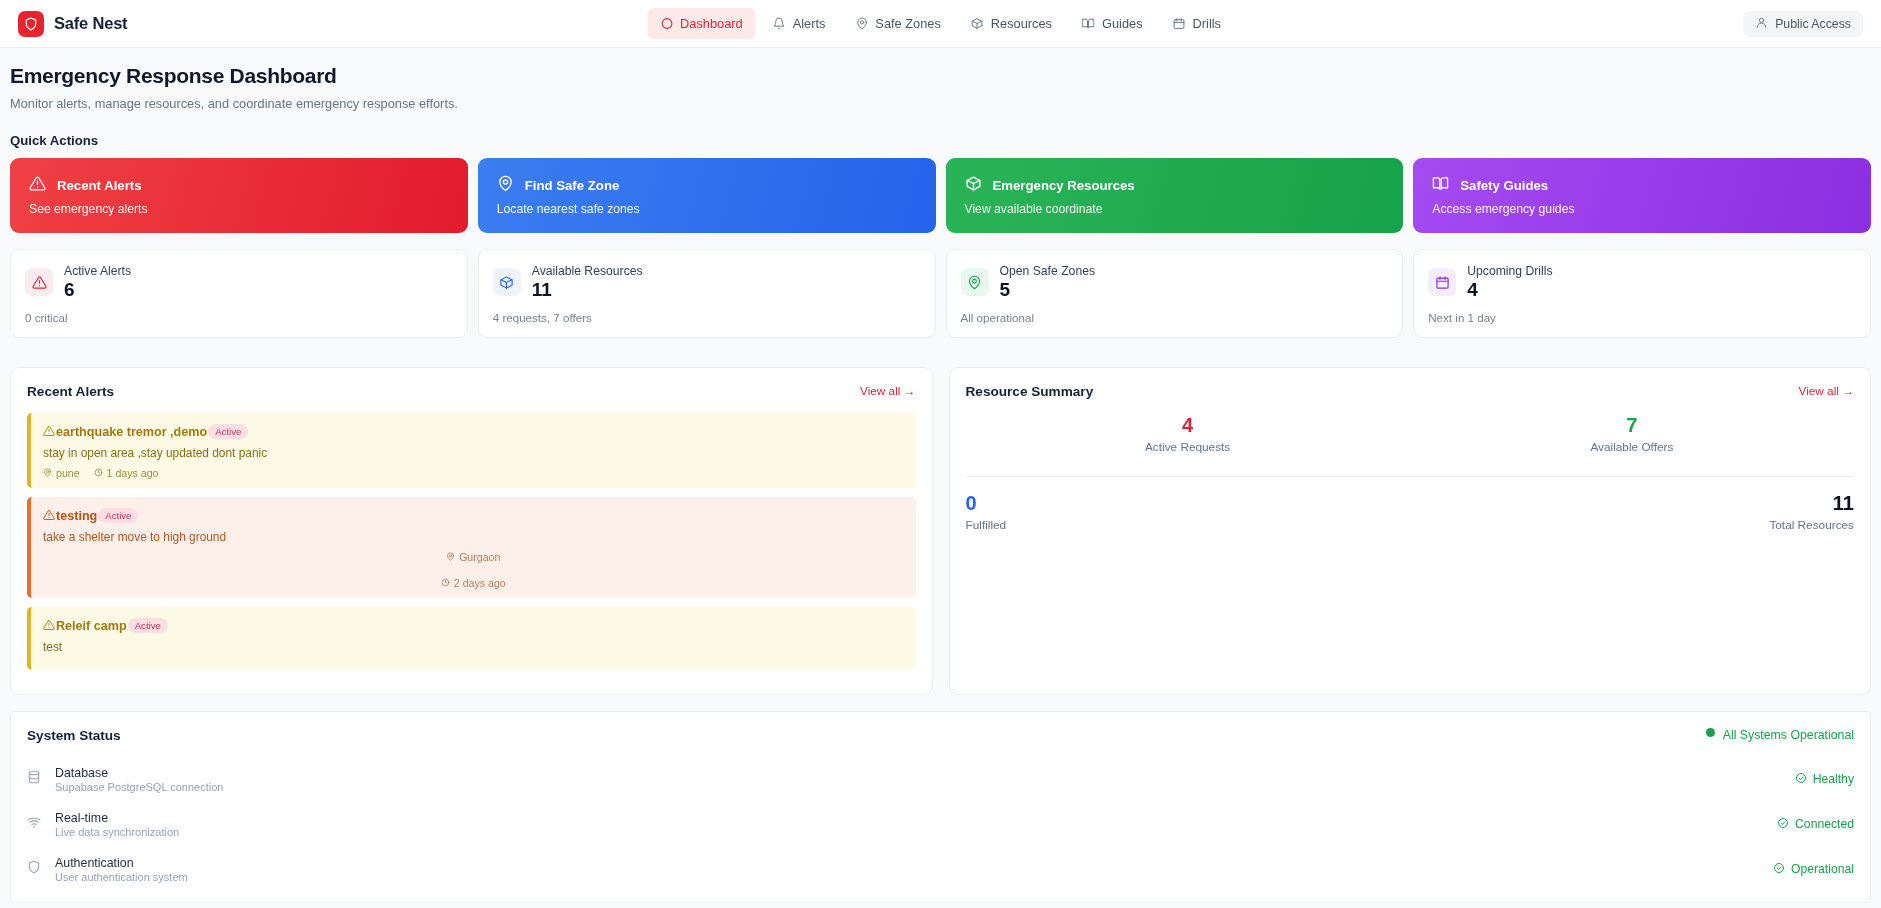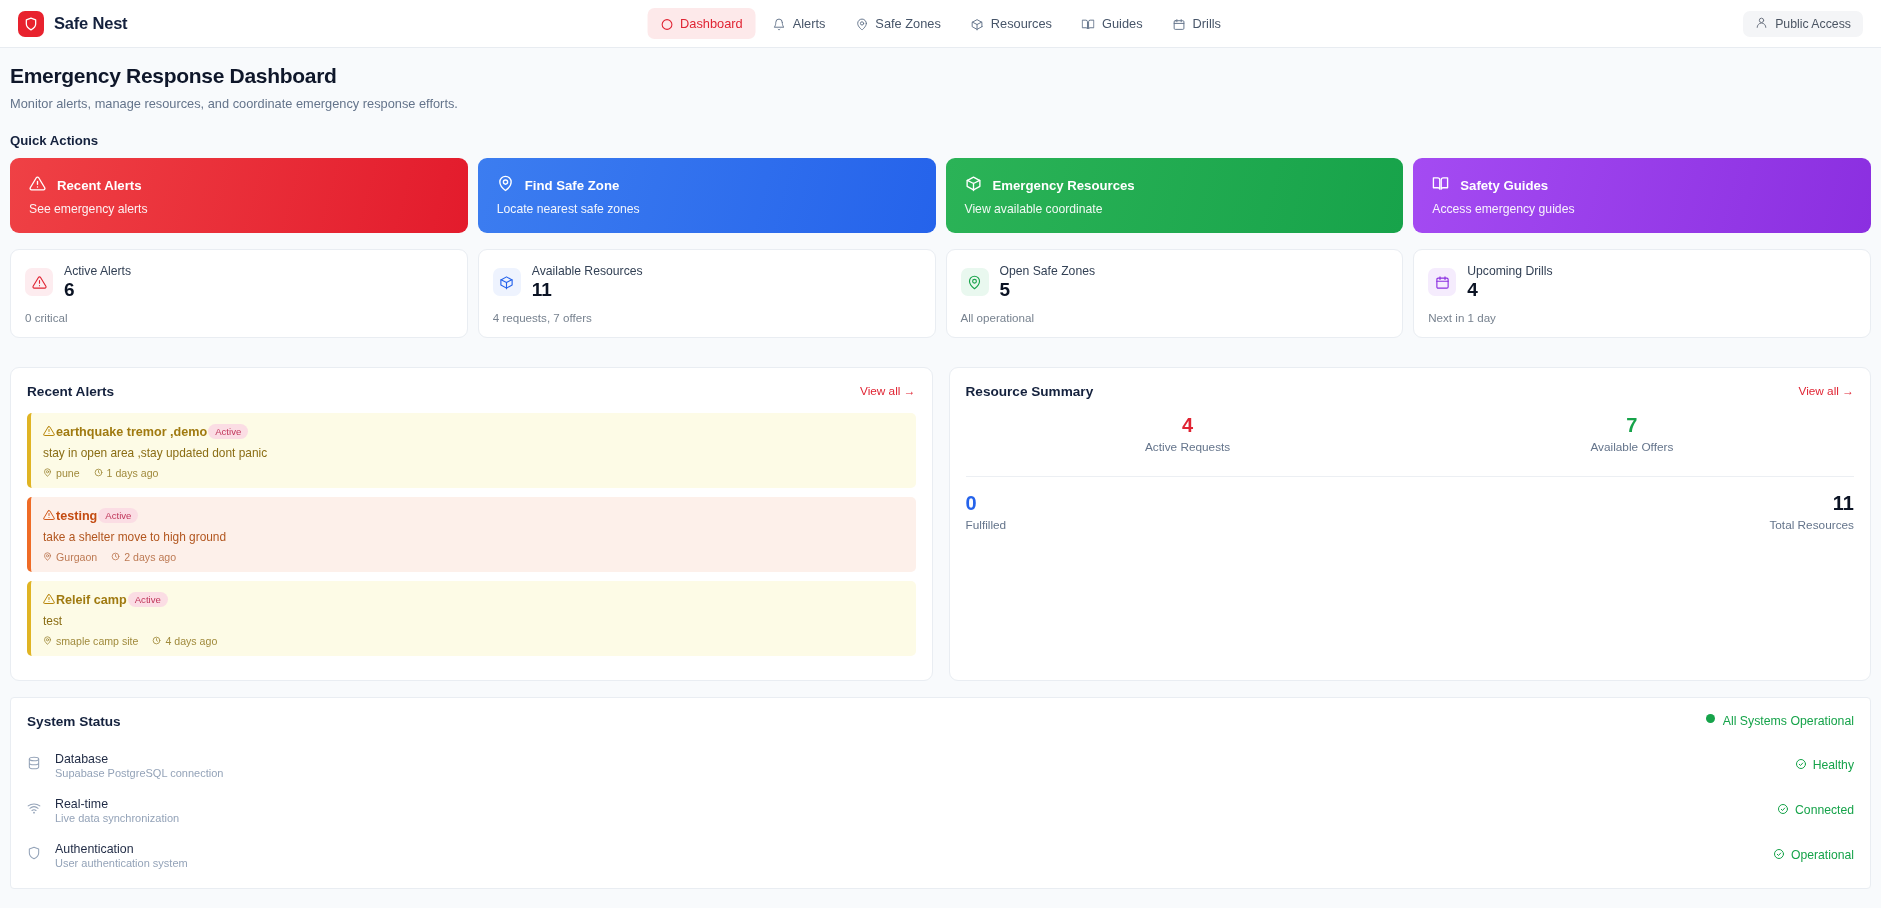--- a/index.html
+++ b/index.html
@@ -33,21 +33,21 @@
 
   .nav {
     position: absolute;
     left: 50%;
     transform: translateX(-50%);
     display: flex;
     align-items: center;
     gap: 4px;
   }
   .nav-item {
-    display: flex; align-items: flex-end; gap: 7px;
+    display: flex; align-items: center; gap: 7px;
     padding: 8px 13px;
     border-radius: 7px;
     font-size: 12.8px;
     color: #475569;
     cursor: pointer;
     white-space: nowrap;
   }
   .nav-item.active { background: #fde9ea; color: #e02433; font-weight: normal; }
   .nav-item svg { display: block; }
 
@@ -140,21 +140,21 @@
     padding: 2px 7px;
     border-radius: 9px;
     background: #fbdde4;
     color: #c0365a;
   }
   .alert-desc { font-size: 11.9px; margin-bottom: 7px; }
   .alert-desc.t-yellow { color: #8a6d14; }
   .alert-desc.t-orange { color: #b2561f; }
   .alert-meta { display: flex; align-items: center; gap: 14px; font-size: 10.6px; }
   .alert-meta.t-yellow { color: #a08a3c; }
-  .alert-meta.t-orange { color: #bd7a54; }
+  .alert-meta.t-orange { color: #bd7a54; flex-direction: column; }
   .meta-bit { display: flex; align-items: center; gap: 4px; }
 
   
   .res-top { display: flex; margin: 14px 0 22px 0; }
   .res-col { flex: 1; text-align: center; }
   .res-num { font-size: 20px; font-weight: bold; line-height: 1.2; }
   .res-cap { font-size: 11.8px; color: #64748b; margin-top: 3px; }
   .res-div { border-top: 1px solid #eceff3; margin: 0 0 14px 0; }
   .res-bottom { display: flex; align-items: flex-start; justify-content: space-between; }
   .res-bl { text-align: left; }
@@ -442,36 +442,20 @@
       <div class="alert-item alert-yellow">
         <div class="alert-title-row">
           <span><svg width="12" height="12" viewBox="0 0 24 24" fill="none" stroke="#b8860b" stroke-width="2" stroke-linecap="round" stroke-linejoin="round">
                 <path d="M10.3 3.9 1.8 18a2 2 0 0 0 1.7 3h17a2 2 0 0 0 1.7-3L13.7 3.9a2 2 0 0 0-3.4 0z"></path>
                 <path d="M12 9v4M12 17h.01"></path>
               </svg></span>
           <span class="alert-title t-yellow">Releif camp</span>
           <span class="badge">Active</span>
         </div>
         <div class="alert-desc t-yellow">test</div>
-        <div class="alert-meta t-yellow">
-          <span class="meta-bit">
-            <span><svg width="9" height="9" viewBox="0 0 24 24" fill="none" stroke="currentColor" stroke-width="2.2" stroke-linecap="round" stroke-linejoin="round">
-                  <path d="M20 10c0 6-8 12-8 12s-8-6-8-12a8 8 0 0 1 16 0z"></path>
-                  <circle cx="12" cy="10" r="3"></circle>
-                </svg></span>
-            <span>smaple camp site</span>
-          </span>
-          <span class="meta-bit">
-            <span><svg width="9" height="9" viewBox="0 0 24 24" fill="none" stroke="currentColor" stroke-width="2.2" stroke-linecap="round" stroke-linejoin="round">
-                  <circle cx="12" cy="12" r="9"></circle>
-                  <path d="M12 7v5l3 2"></path>
-                </svg></span>
-            <span>4 days ago</span>
-          </span>
-        </div>
       </div>
     </div>
 
     <div class="panel">
       <div class="panel-head">
         <span class="panel-title">Resource Summary</span>
         <span class="view-all">View all →</span>
       </div>
 
       <div class="res-top">

